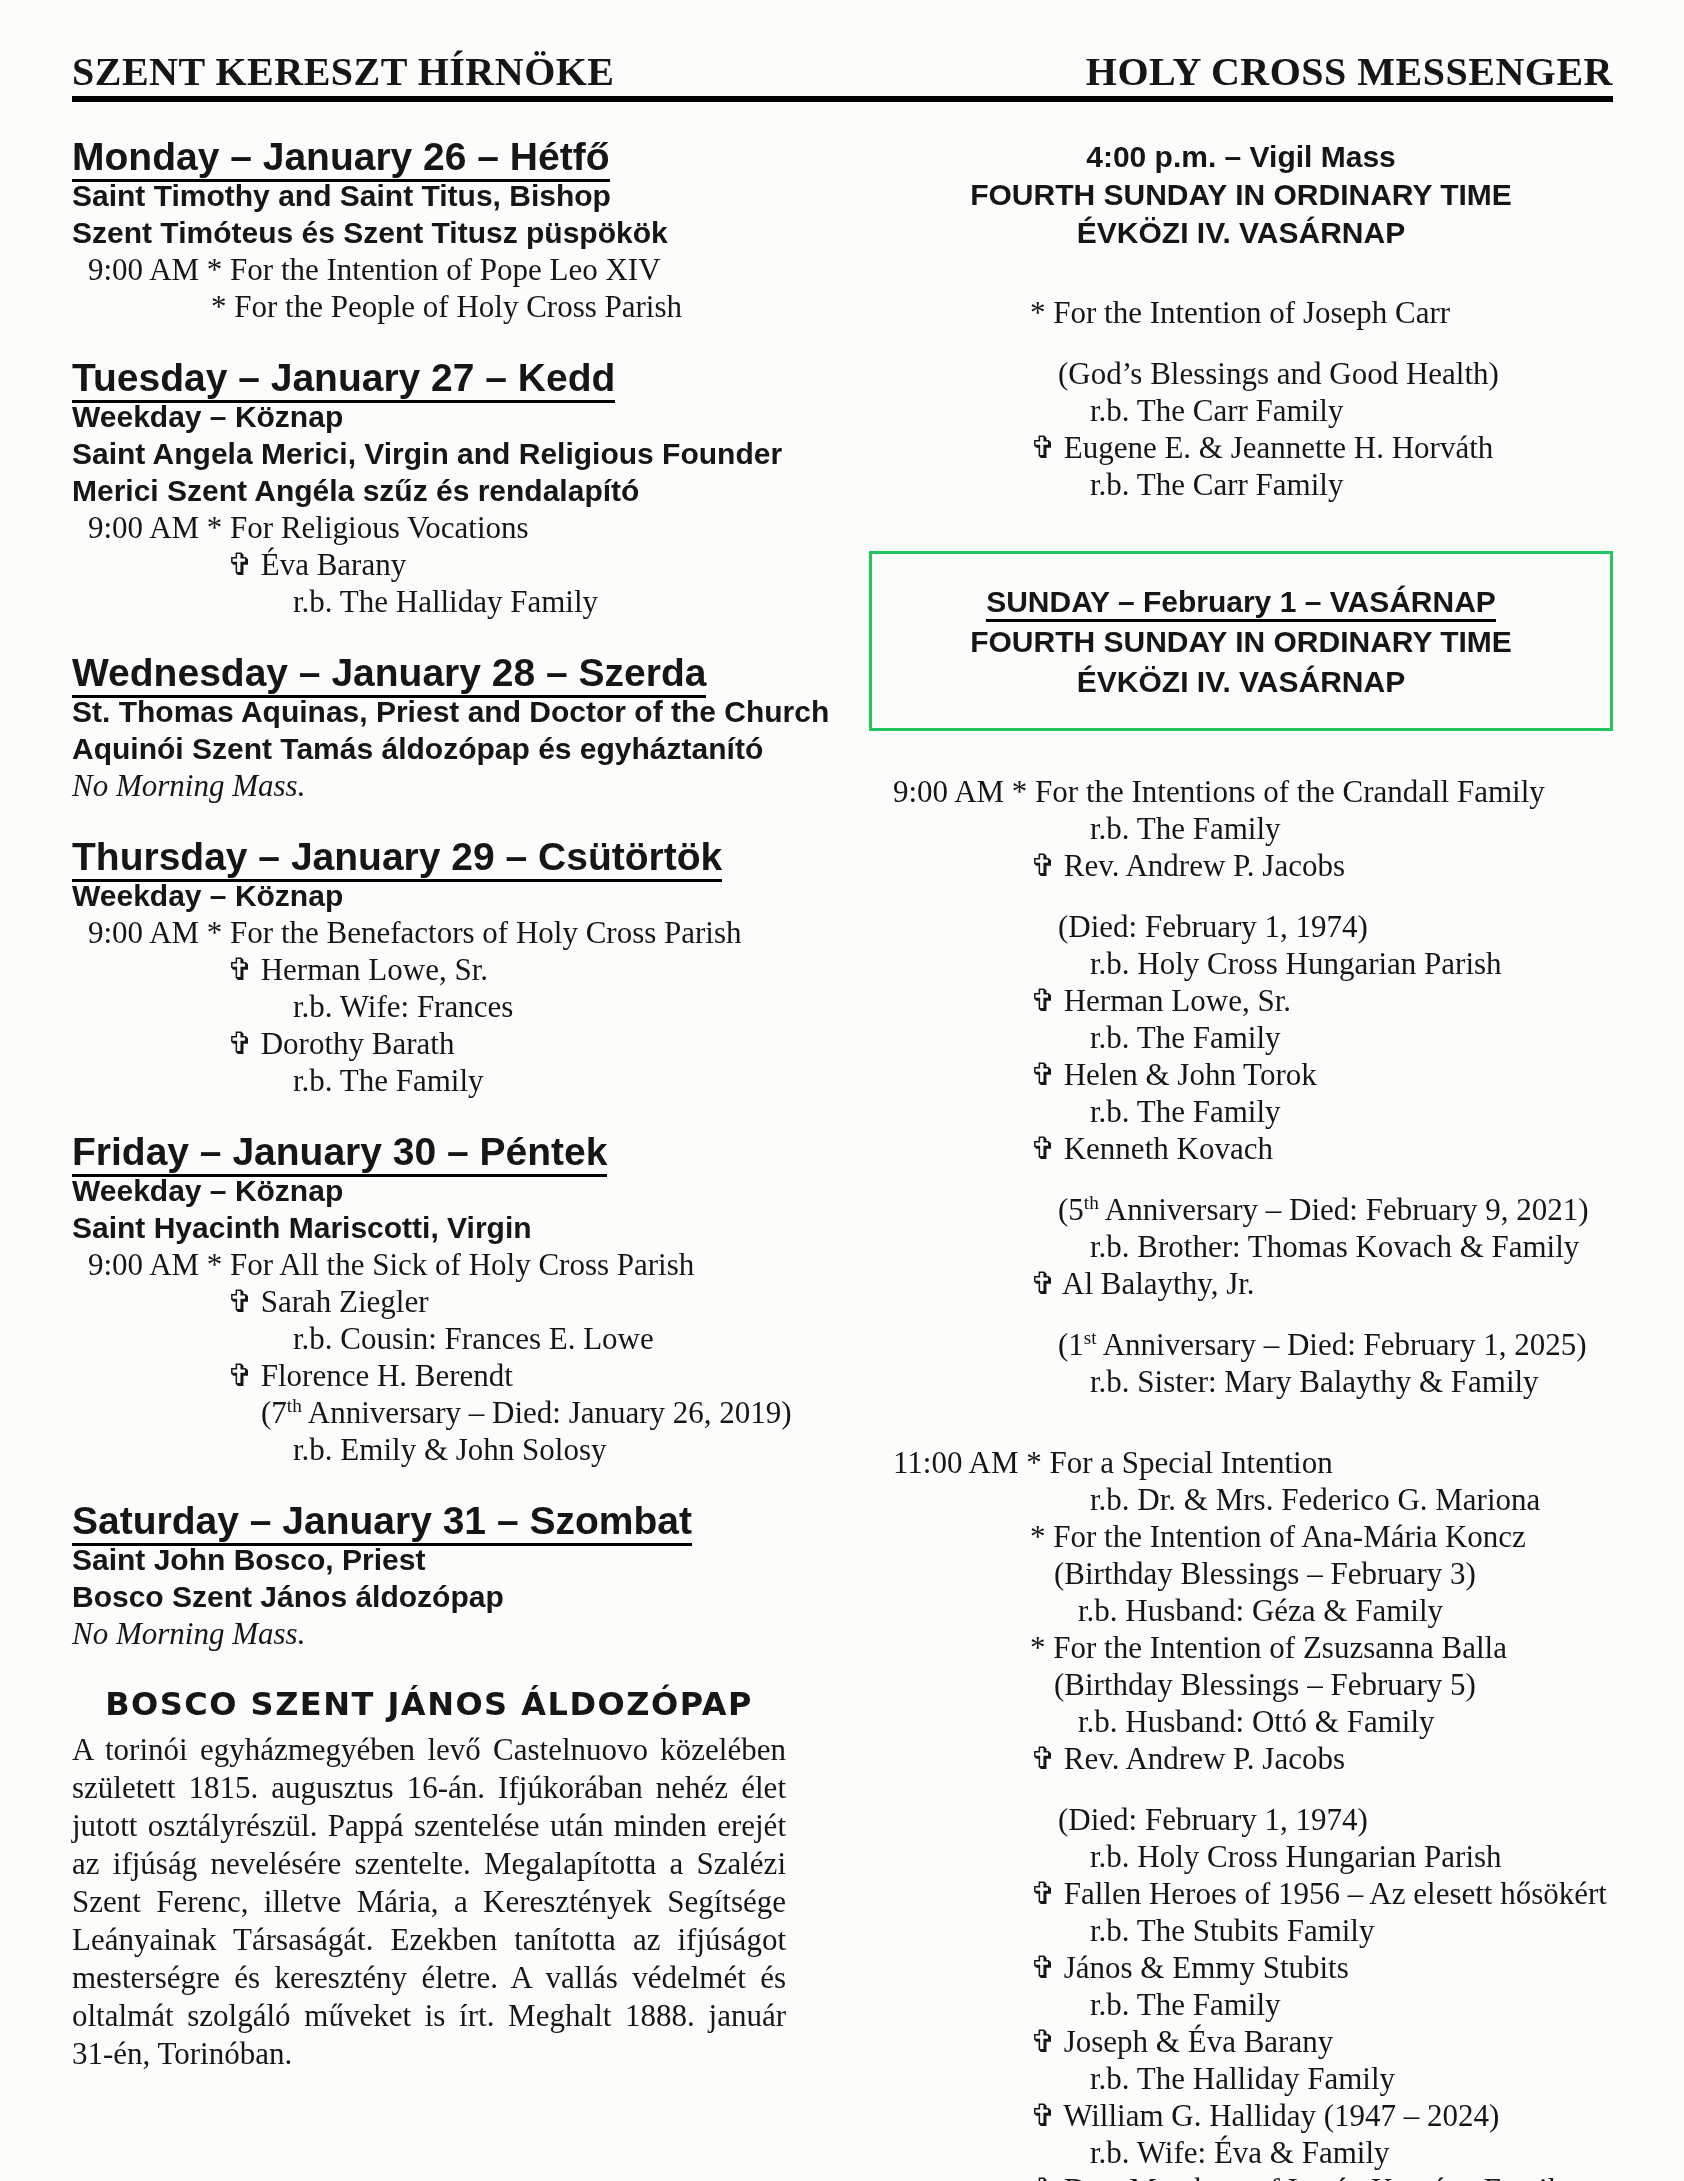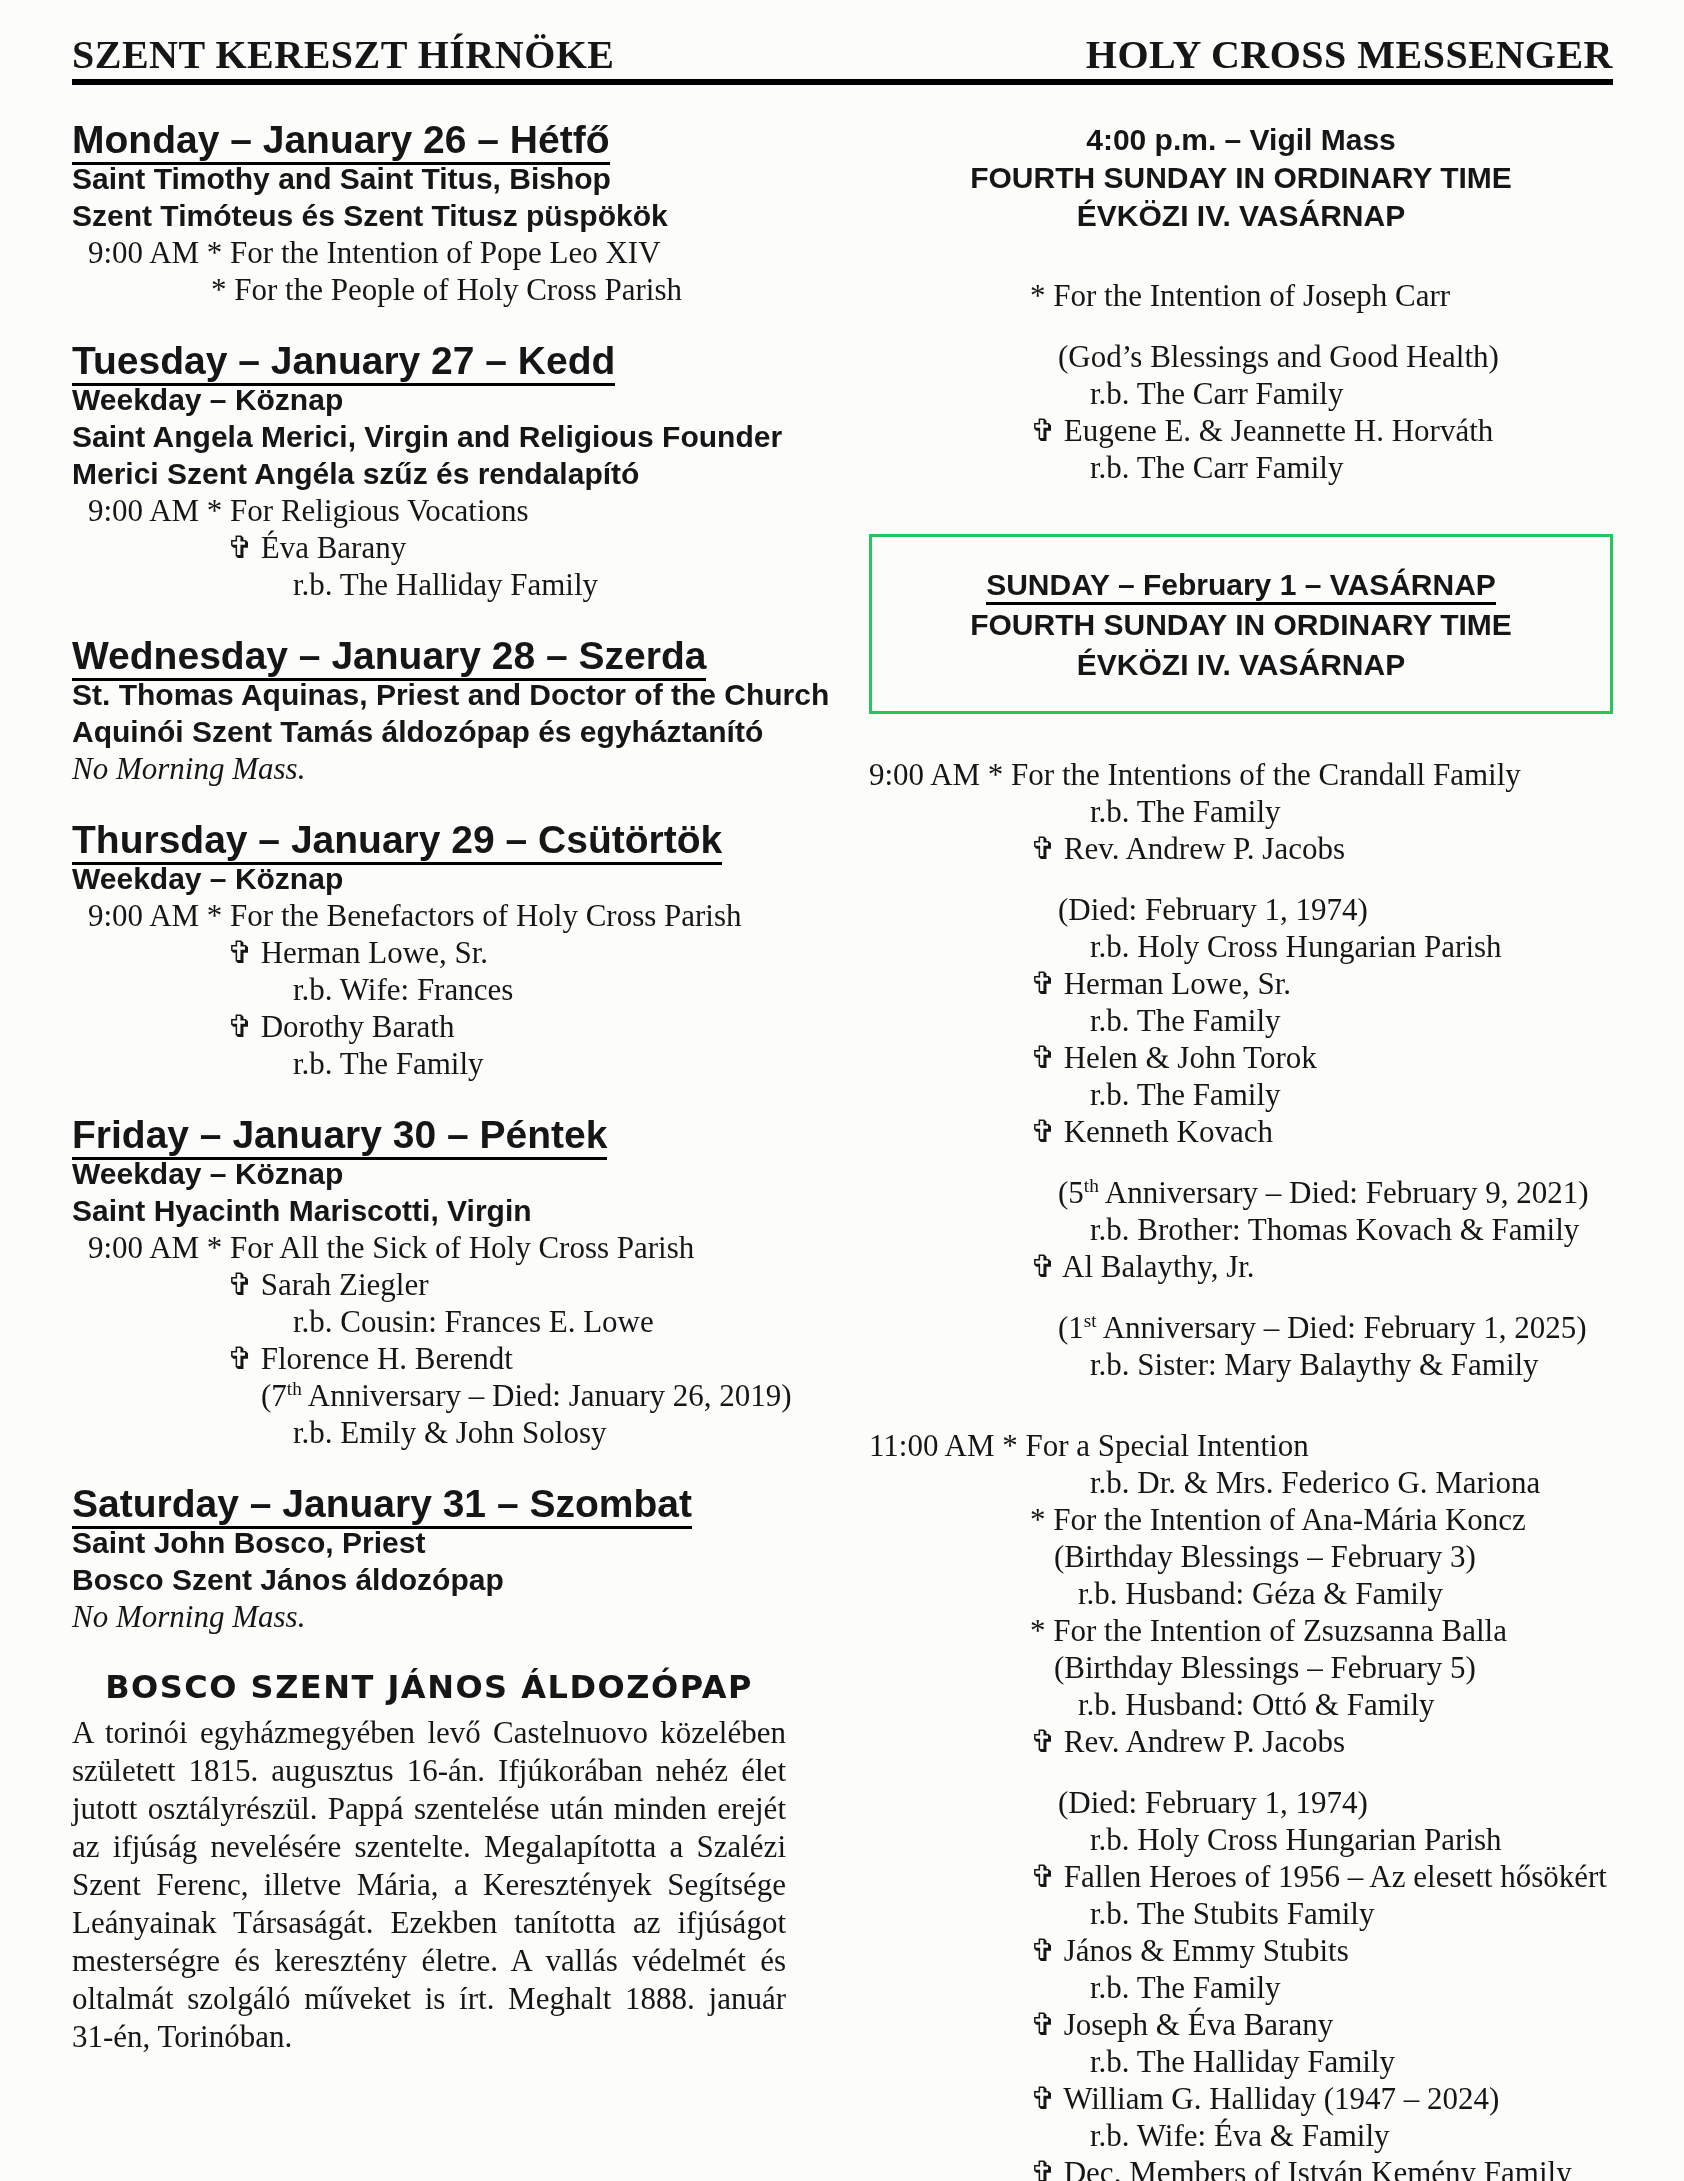--- a/index.html
+++ b/index.html
@@ -2,21 +2,21 @@
 <html><head>
 <meta charset="utf-8">
 <style>
   html,body{margin:0;padding:0;}
   body{
     width:1685px;height:2181px;
     background:#fcfcfa;color:#161616;
     font-family:"Liberation Serif",serif;
     overflow:hidden;
   }
-  .page{box-sizing:border-box;width:1685px;height:1584px;padding:34px 72px 0;}
+  .page{box-sizing:border-box;width:1685px;height:1584px;padding:51px 72px 0;}
   
   .masthead{
     display:flex;justify-content:space-between;align-items:flex-end;
     border-bottom:6px solid #000;padding-bottom:3px;
   }
   .masthead h1{
     margin:0;font-family:"Liberation Serif",serif;font-weight:bold;
     font-size:40px;line-height:1.05;letter-spacing:0.5px;white-space:nowrap;
   }
   
@@ -33,21 +33,21 @@
     font-size:39px;line-height:37px;white-space:nowrap;
   }
   .u{border-bottom:3.5px solid #000;padding-bottom:1px;}
   
   .t{margin-left:16px;}
   .star{margin-left:139px;}
   .cross{margin-left:155px;}
   .paren{margin-left:189px;}
   .rb{margin-left:221px;}
   
-  .col-right .t{margin-left:0;}
+  .col-right .t{margin-left:24px;}
   .col-right .star{margin-left:161px;}
   .col-right .cross{margin-left:161px;}
   .col-right .paren{margin-left:189px;margin-top:24px;}
   .col-right .rb{margin-left:221px;}
   .col-right .paren2{margin-left:185px;}
   .col-right .rb2{margin-left:209px;}
   sup{font-size:.62em;vertical-align:super;line-height:0;}
   
   .article-title{
     margin:8px 0 8px;text-align:center;

